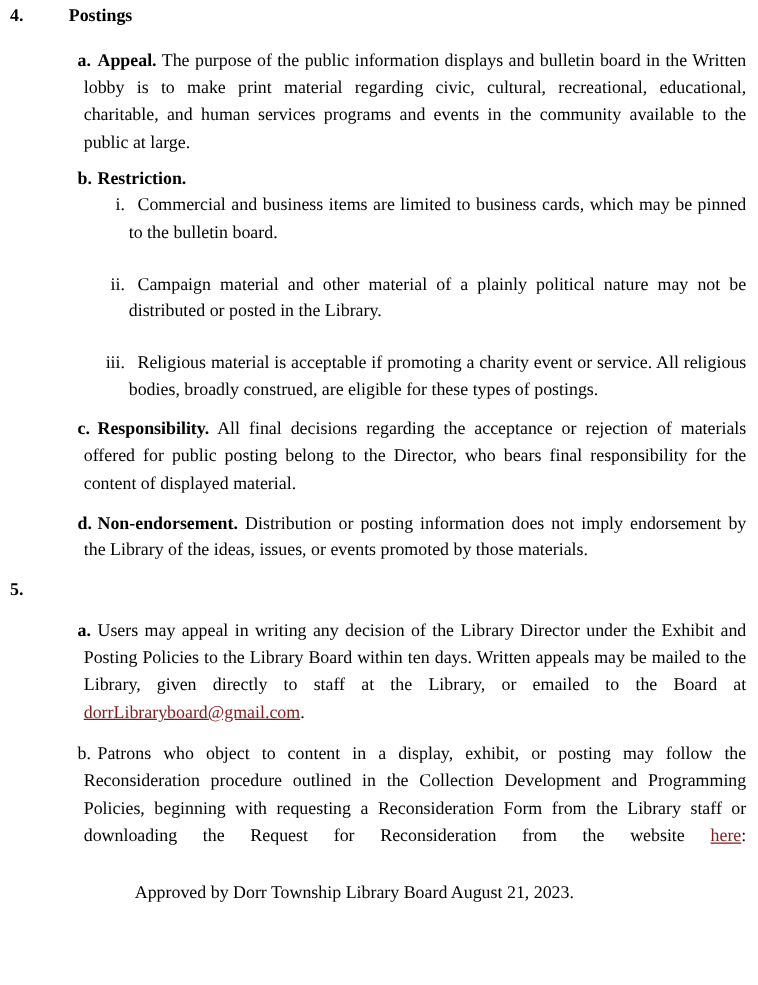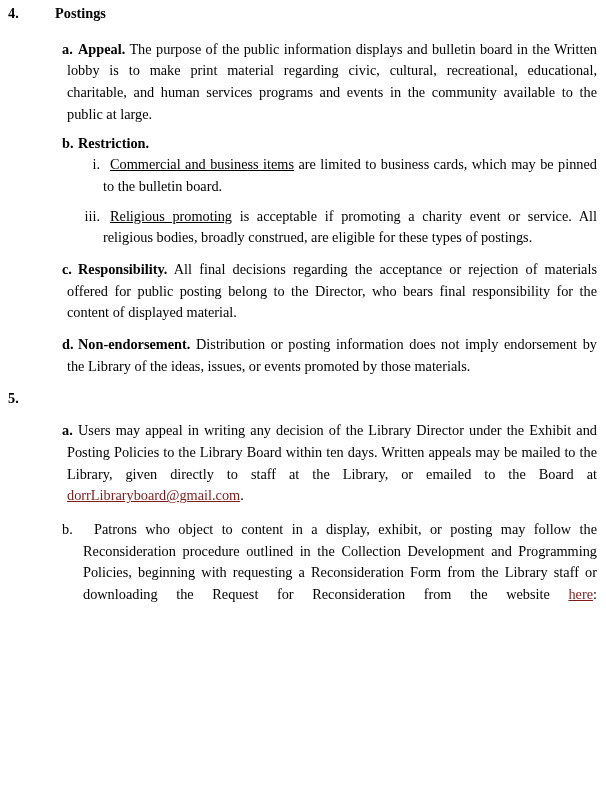--- a/index.html
+++ b/index.html
@@ -23,32 +23,32 @@
   
   .litem { position: relative; margin-left: 59px; }
   .litem > .marker { position: absolute; left: -5px; top: 0; }
   .litem > .body { text-align: justify; text-indent: 11px; }
 
   
   .ritem { position: relative; margin-left: 95px; }
   .ritem > .marker { position: absolute; left: -45px; top: 0; width: 42px; text-align: right; }
   .ritem > .body { text-align: justify; text-indent: 7px; }
 
-  .underline { text-decoration: underline; }
+  .underline { }
   a.link, .link { color: #7f1d1d; text-decoration: underline; cursor: pointer; }
 
   
-  .justify-all { text-align: justify; text-align-last: justify; margin-left: 16px; }
+  .justify-all { text-align: justify; text-align-last: justify; }
   .url-block { text-align: justify; text-indent: 0; word-break: break-all; overflow-wrap: anywhere; }
 
   .mt-a4 { margin-top: 14px; }
   .mt-b4 { margin-top: 7px; }
   .mt-i  { margin-top: 0; }
   .mt-ii { margin-top: 20px; }
-  .mt-iii{ margin-top: 8px; }
+  .mt-iii{ margin-top: 19px; }
   .mt-c4 { margin-top: 10px; }
   .mt-d4 { margin-top: 10px; }
   .mt-h5 { margin-top: 10px; }
   .mt-a5 { margin-top: 11px; }
   .mt-b5 { margin-top: 12px; }
   .footer { margin-top: 24px; margin-right: 38px; text-align: center; }
 </style>
 </head>
 <body>
 
@@ -75,25 +75,32 @@
   </div>
 
   <div class="ritem mt-i">
     <span class="marker">i.</span>
     <div class="body">
       <span class="underline">Commercial and business items</span>
       <span>are limited to business cards, which may be pinned to the bulletin board.</span>
     </div>
   </div>
 
+  <div class="ritem mt-ii">
+    <span class="marker">ii.</span>
+    <div class="body">
+      <span class="underline">Campaign material</span>
+      <span>and other material of a plainly political nature may not be distributed or posted in the Library.</span>
+    </div>
+  </div>
 
   <div class="ritem mt-iii">
     <span class="marker">iii.</span>
     <div class="body">
-      <span class="underline">Religious promoting</span>
+      <span class="underline">Religious material</span>
       <span>is acceptable if promoting a charity event or service. All religious bodies, broadly construed, are eligible for these types of postings.</span>
     </div>
   </div>
 
   <div class="litem mt-c4">
     <span class="marker bold">c.</span>
     <div class="body">
       <span class="bold">Responsibility.</span>
       <span>All final decisions regarding the acceptance or rejection of materials offered for public posting belong to the Director, who bears final responsibility for the content of displayed material.</span>
     </div>
@@ -122,14 +129,15 @@
   <div class="litem mt-b5">
     <span class="marker">b.</span>
     <div class="body">
       <div class="justify-all">
         <span>Patrons who object to content in a display, exhibit, or posting may follow the Reconsideration procedure outlined in the Collection Development and Programming Policies, beginning with requesting a Reconsideration Form from the Library staff or downloading the Request for Reconsideration from the website</span>
         <a class="link">here</a><span>:</span>
       </div>
     </div>
   </div>
 
+  <div class="footer">Approved by Dorr Township Library Board August 21, 2023.</div>
 
 </div>
 
 </body></html>

